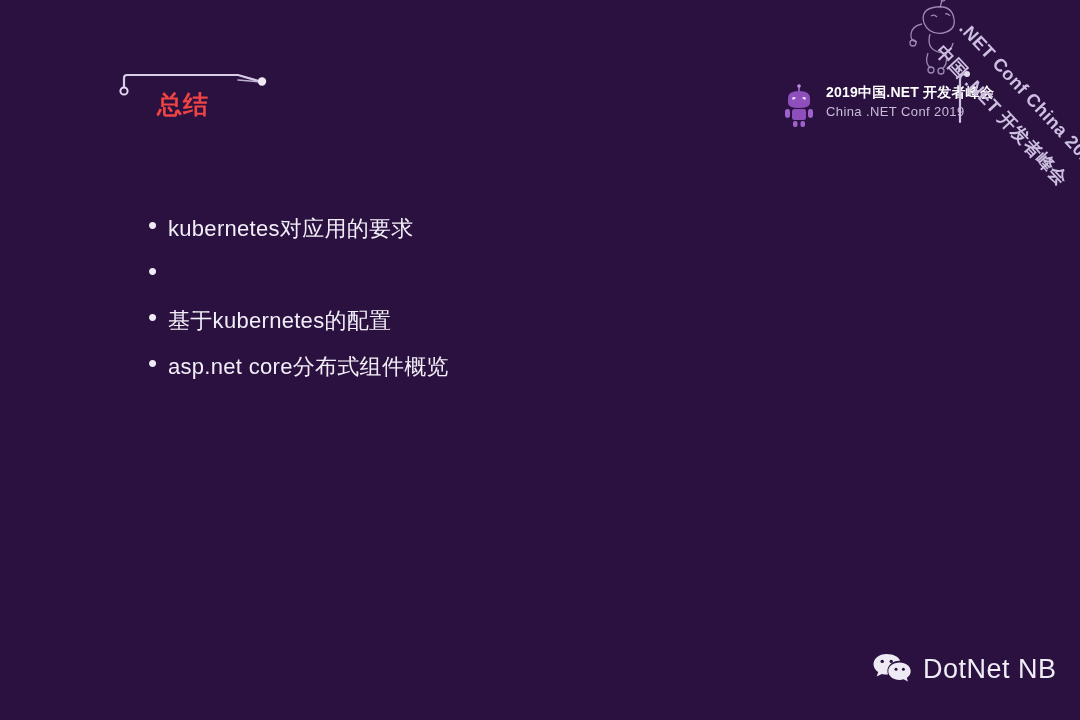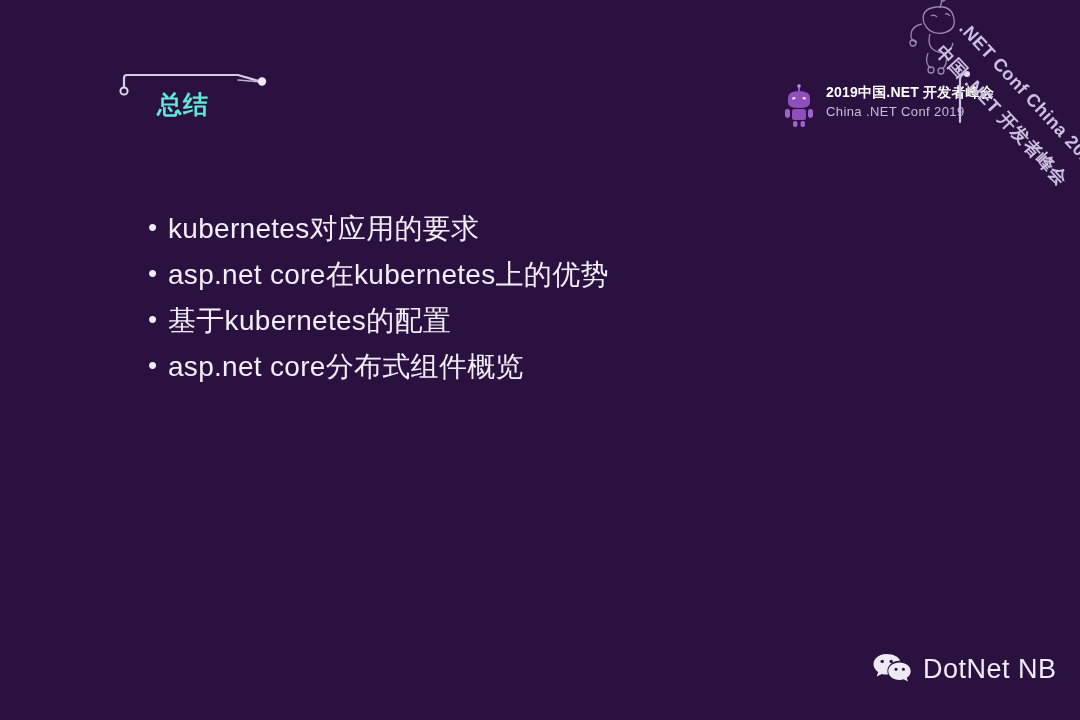--- a/index.html
+++ b/index.html
@@ -28,21 +28,21 @@
     pointer-events: none;
   }
 
   
   .section-title {
     position: absolute;
     left: 157px;
     top: 92px;
     font-size: 25px;
     font-weight: bold;
-    color: #5eead4;
+    color: #ef4444;
     letter-spacing: 1px;
     line-height: 1;
   }
 
   
   .bullet-list {
     position: absolute;
     left: 148px;
     top: 214px;
     width: 700px;
@@ -56,21 +56,21 @@
     width: 20px;
     flex: 0 0 20px;
     color: #efeaf5;
     font-size: 26px;
     line-height: 1;
     position: relative;
     top: -2px;
   }
   .bullet-text {
     color: #f2eef7;
-    font-size: 28px;
+    font-size: 22px;
     line-height: 1.1;
     white-space: nowrap;
     letter-spacing: 0.3px;
   }
 
   
   .conf-logo {
     position: absolute;
     left: 780px;
     top: 84px;
@@ -148,21 +148,20 @@
 
   <div class="section-title">总结</div>
 
   <div class="bullet-list">
     <div class="bullet-row">
       <span class="bullet-dot">•</span>
       <span class="bullet-text">kubernetes对应用的要求</span>
     </div>
     <div class="bullet-row">
       <span class="bullet-dot">•</span>
-      <span class="bullet-text">asp.net core在kubernetes上的优势</span>
     </div>
     <div class="bullet-row">
       <span class="bullet-dot">•</span>
       <span class="bullet-text">基于kubernetes的配置</span>
     </div>
     <div class="bullet-row">
       <span class="bullet-dot">•</span>
       <span class="bullet-text">asp.net core分布式组件概览</span>
     </div>
   </div>

